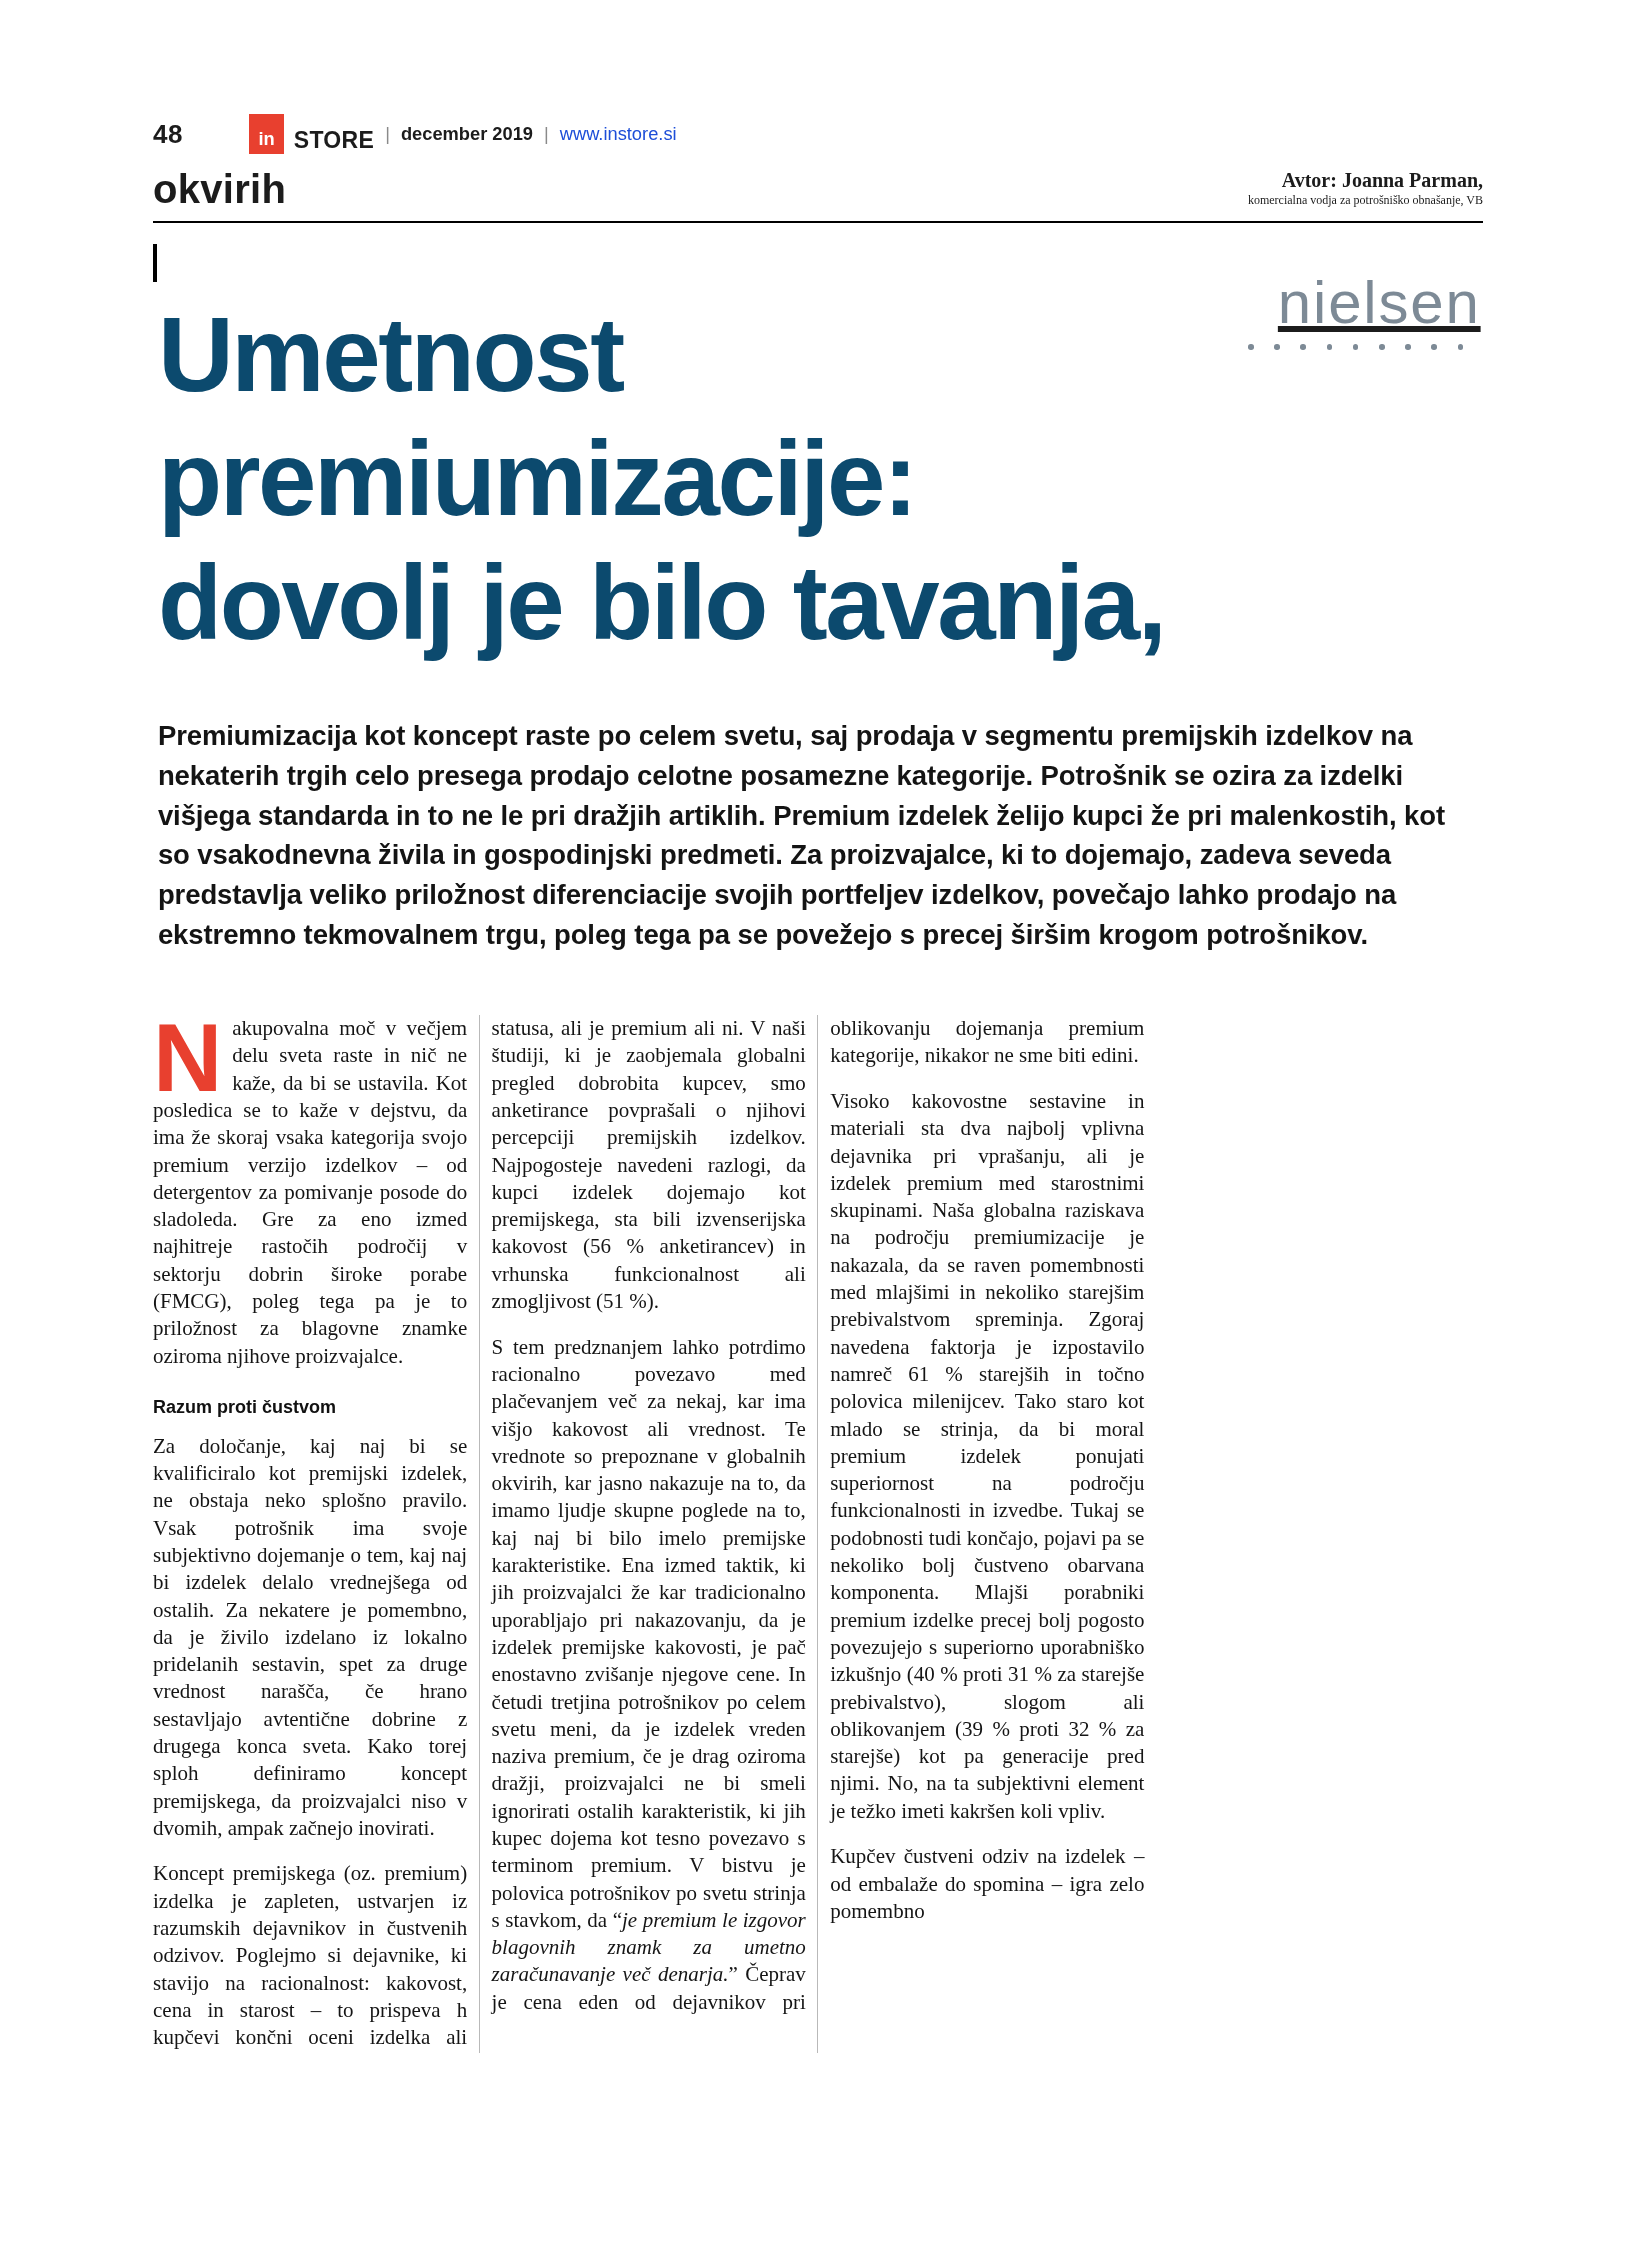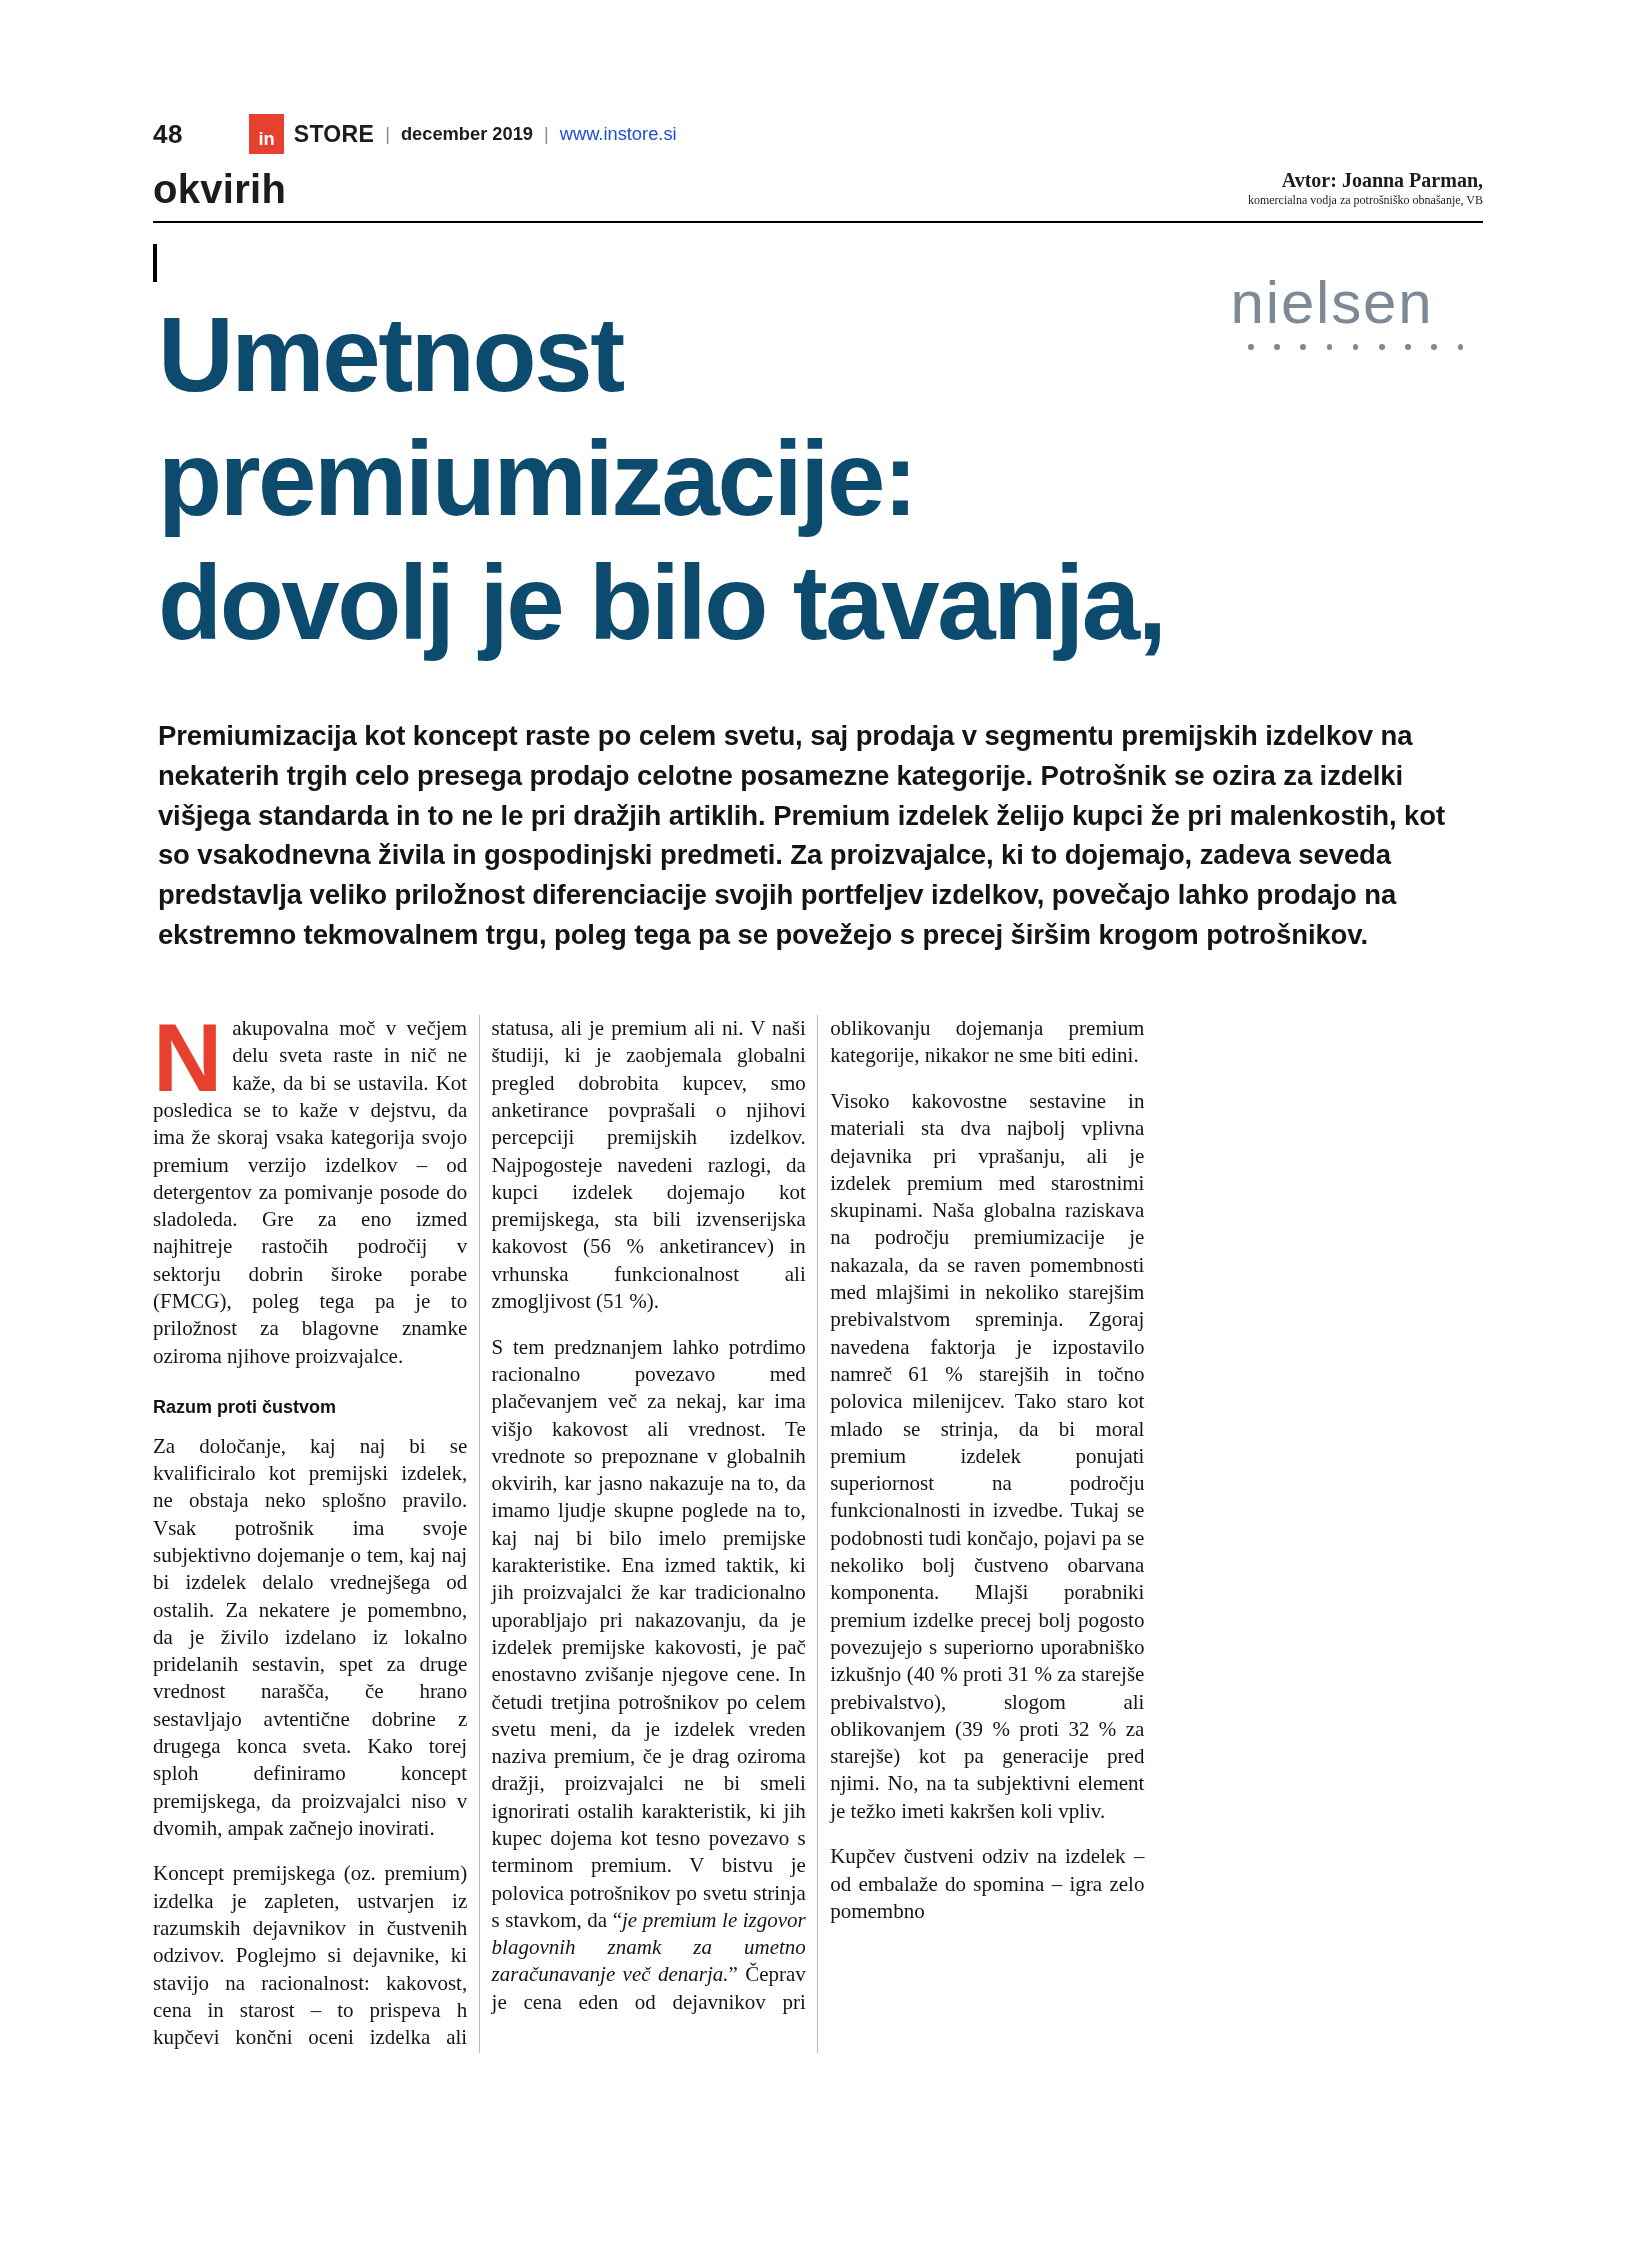--- a/index.html
+++ b/index.html
@@ -29,21 +29,21 @@
     height:40px;
   }
   .page-num{
     font-size:26px;
     font-weight:bold;
     letter-spacing:0.6px;
     width:96px;
   }
   .logo-cluster{
     display:flex;
-    align-items:center;
+    align-items:flex-end;
     gap:9.8px;
   }
   .logo-box{
     width:35px;height:40px;
     background:var(--accent-red);
     color:#fff;
     display:flex;
     align-items:flex-end;
     justify-content:center;
     font-weight:bold;
@@ -98,21 +98,22 @@
     background:#000;
     margin-top:21px;
   }
 
   
   .nielsen{
     position:absolute;
     right:2.4px;
     top:273px;
     width:250px;
-    text-align:left;
+    text-align:right;
+    text-decoration:underline;
   }
   .nielsen-word{
     font-size:60px;
     color:var(--nielsen-gray);
     letter-spacing:1.8px;
     line-height:1;
     font-weight:400;
   }
   .nielsen-dots{
     display:flex;

